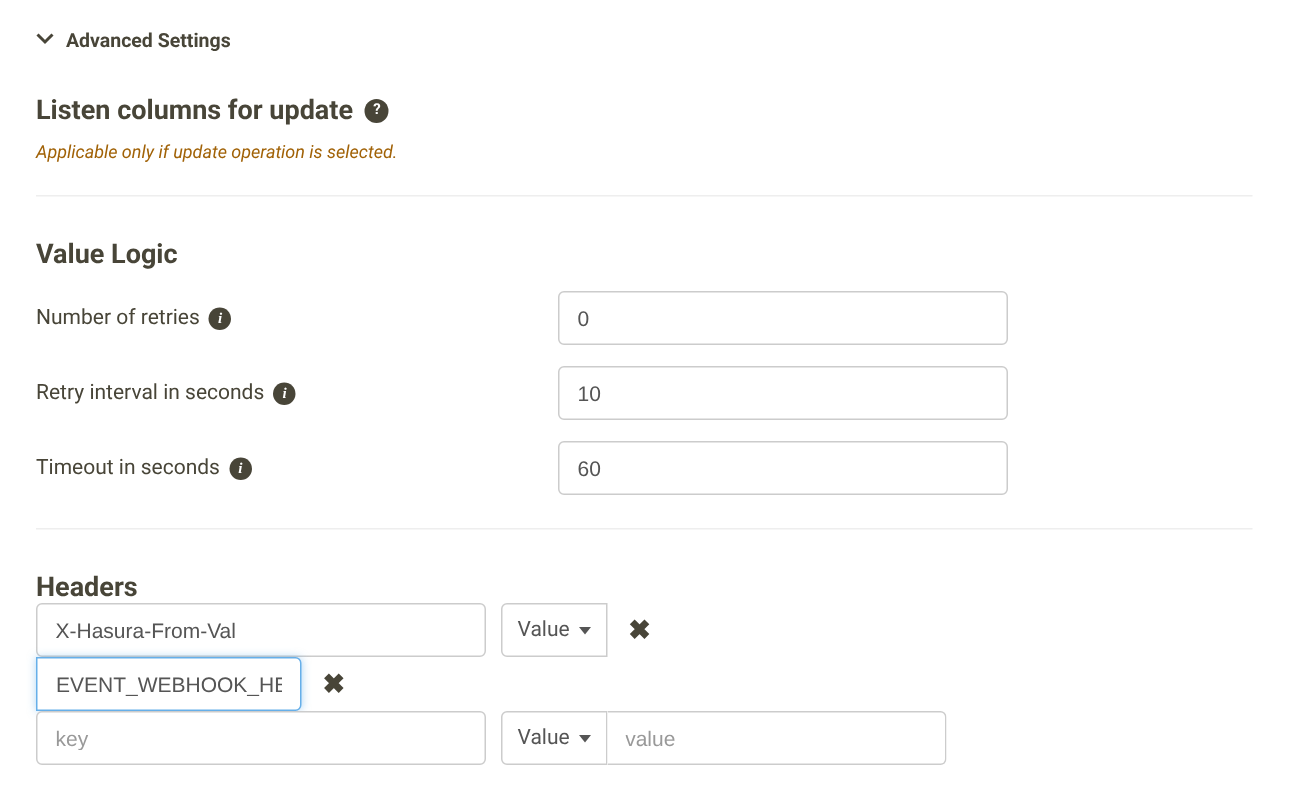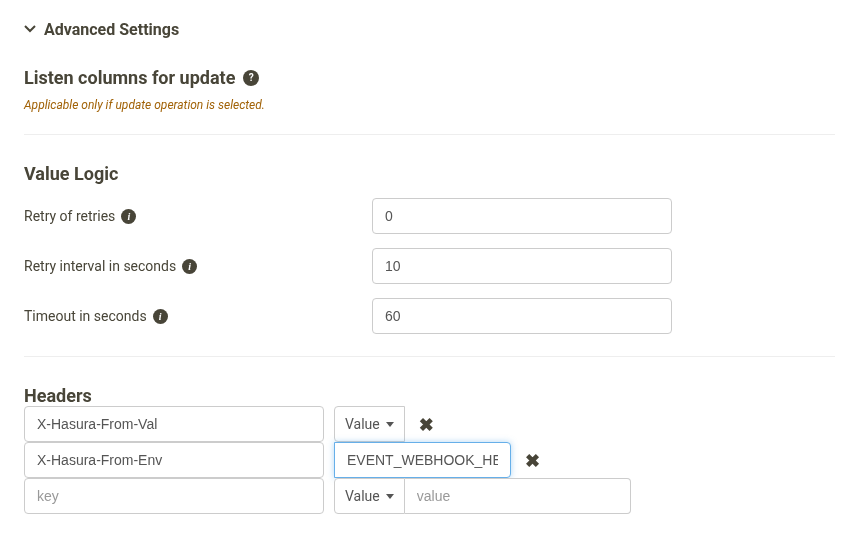--- a/index.html
+++ b/index.html
@@ -6,21 +6,21 @@
   body {
     margin: 0;
     padding: 20px 24px;
     font-family: -apple-system, BlinkMacSystemFont, "Segoe UI", Roboto, "Helvetica Neue", Arial, sans-serif;
     color: #484538;
     background: #fff;
     width: 859px;
   }
   .section-title {
     font-weight: 700;
-    font-size: 16px;
+    font-size: 13px;
     color: #484538;
     display: flex;
     align-items: center;
     gap: 8px;
   }
   .chevron-down {
     display: inline-block;
     font-size: 14px;
     line-height: 1;
   }
@@ -165,21 +165,21 @@
 
 <hr class="sep">
 
 <div class="block">
   <div class="block-title">
     <span>Value Logic</span>
   </div>
 
   <div class="retry-row">
     <div class="retry-label">
-      <span>Retry of retries</span>
+      <span>Number of retries</span>
       <span class="info-icon"></span>
     </div>
     <input type="text" class="retry-input" value="0" style="">
   </div>
 
   <div class="retry-row">
     <div class="retry-label">
       <span>Retry interval in seconds</span>
       <span class="info-icon"></span>
     </div>
@@ -207,21 +207,20 @@
     <div style="display:flex;">
       <div class="type-dropdown" style="border-top-right-radius:0;border-bottom-right-radius:0;">
         <span>Value</span>
         <span class="caret"></span>
       </div>
     </div>
     <span class="remove-icon">✖</span>
   </div>
 
   <div class="headers-row">
-    <input type="text" class="header-key" value="X-Hasura-From-Env" style="">
     <div style="display:flex;">
       <input type="text" class="header-value-narrow focused" style="border-top-left-radius: 0px; border-bottom-left-radius: 0px;" value="EVENT_WEBHOOK_HEADER">
     </div>
     <span class="remove-icon">✖</span>
   </div>
 
   <div class="headers-row">
     <input type="text" class="header-key" placeholder="key" style="">
     <div style="display:flex;">
       <div class="type-dropdown" style="border-top-right-radius:0;border-bottom-right-radius:0;">

